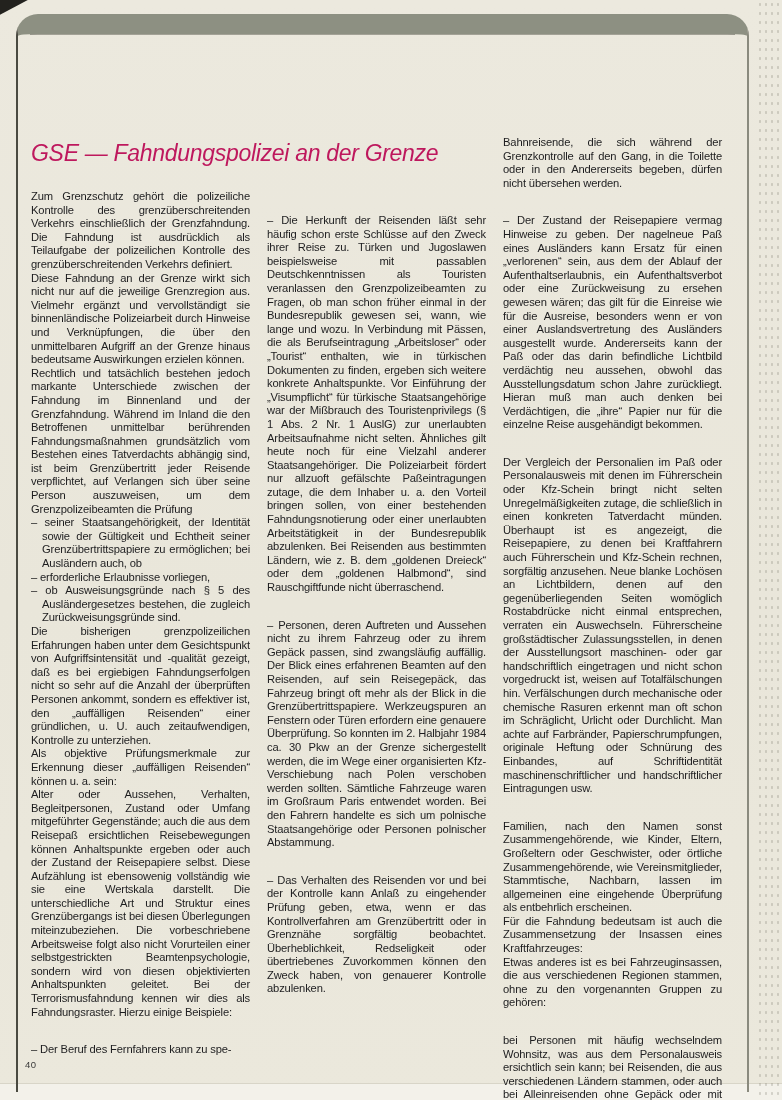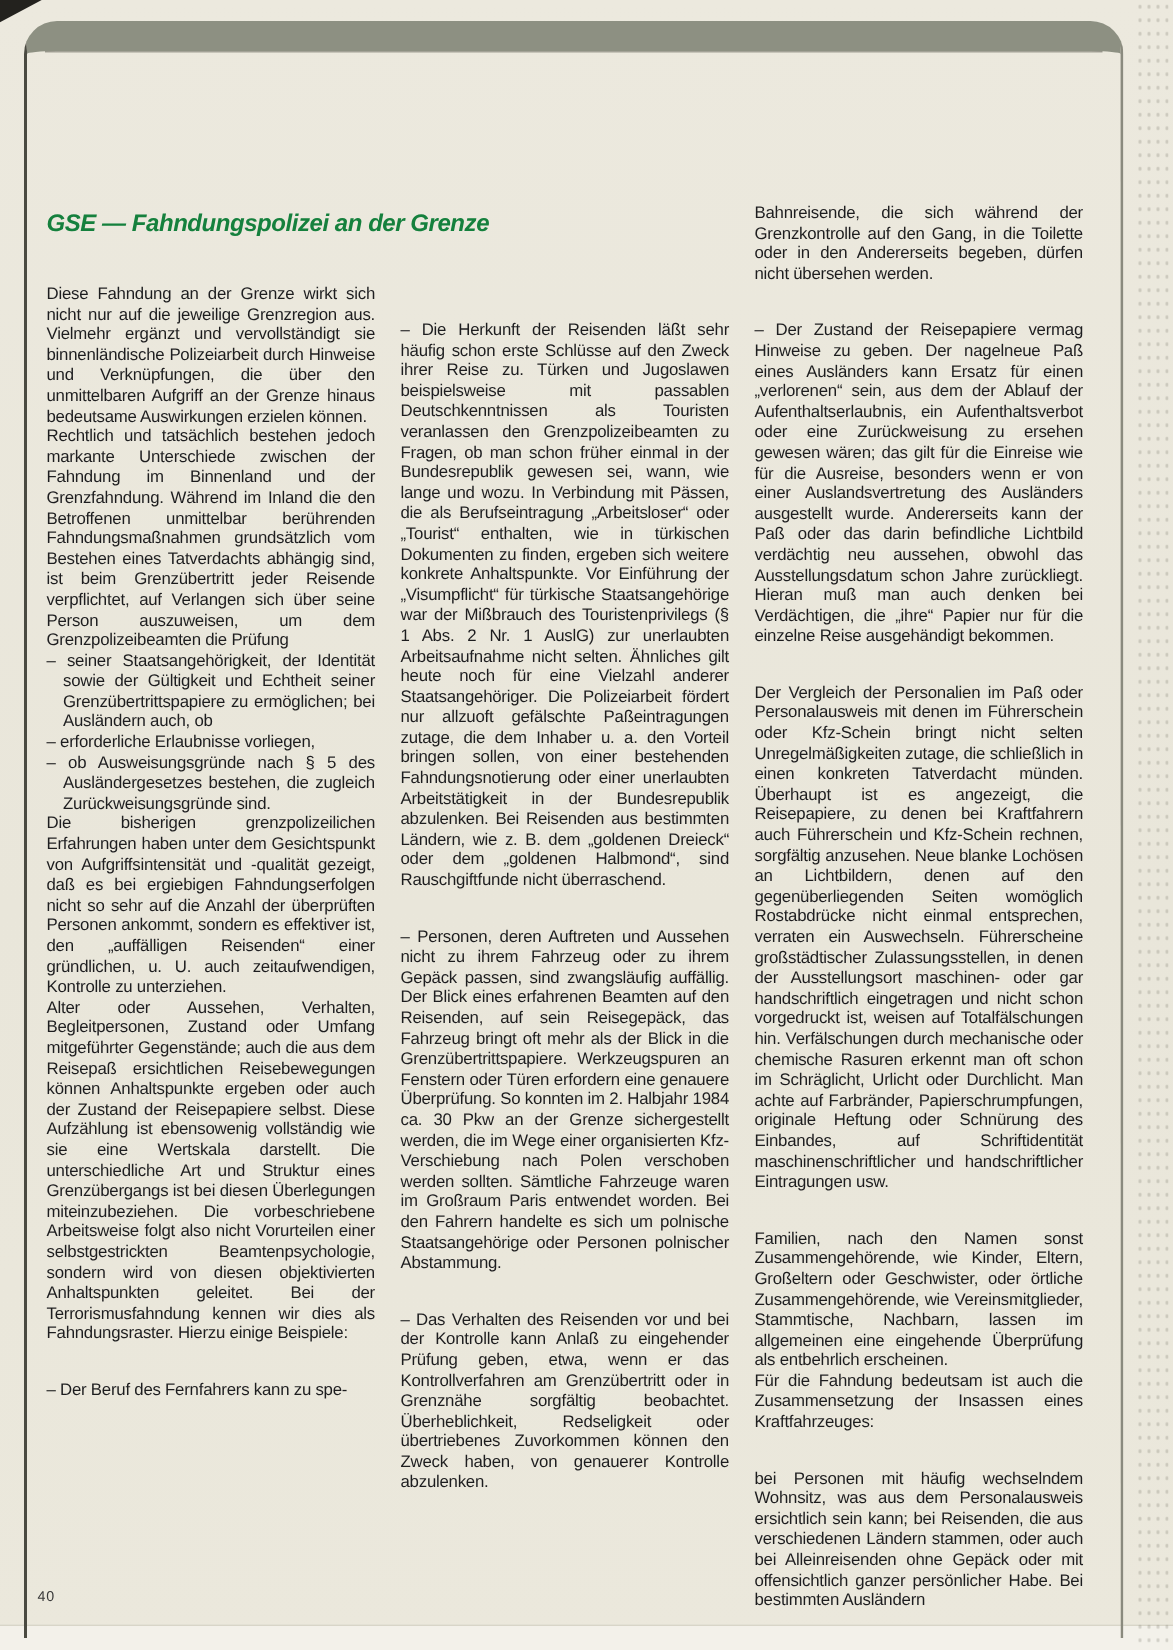--- a/index.html
+++ b/index.html
@@ -37,24 +37,24 @@
     border-left: 2px solid #4a4a41;
     border-right: 2px solid #8a8a7e;
     border-radius: 22px 22px 0 0;
   }
   .bar-underline {
     position: absolute; left: 30px; top: 34px; width: 705px; height: 1px;
     background: rgba(55, 55, 45, 0.4);
   }
   .article-title {
     position: absolute; left: 31px; top: 125px; width: 430px;
-    font-size: 16px; line-height: 27.5px;
-    font-weight: bold; font-style: italic;
+    font-size: 23px; line-height: 27.5px;
+    font-weight: normal; font-style: italic;
     letter-spacing: -0.3px;
-    color: #15803d;
+    color: #be185d;
   }
   .col {
     position: absolute; width: 219px;
     text-align: justify;
     color: #1d1d1f;
     font-size: 11.2px; line-height: 13.6px;
     letter-spacing: -0.15px;
   }
   .col p { margin: 0; }
   .col p.gap { margin-top: 24px; }
@@ -73,38 +73,41 @@
 <div class="paper"></div>
 <div class="bottom-band"></div>
 <div class="edge-noise"></div>
 <div class="frame"></div>
 <div class="bar-underline"></div>
 <div class="corner-mark"></div>
 
 <h1 class="article-title">GSE — Fahndungspolizei an der Grenze</h1>
 
 <div class="col col-1">
+  <p class="para">Zum Grenzschutz gehört die polizeiliche Kontrolle des grenzüberschreitenden Verkehrs einschließlich der Grenzfahndung. Die Fahndung ist ausdrücklich als Teilaufgabe der polizeilichen Kontrolle des grenzüberschreitenden Verkehrs definiert.</p>
   <p class="para">Diese Fahndung an der Grenze wirkt sich nicht nur auf die jeweilige Grenzregion aus. Vielmehr ergänzt und vervollständigt sie binnenländische Polizeiarbeit durch Hinweise und Verknüpfungen, die über den unmittelbaren Aufgriff an der Grenze hinaus bedeutsame Auswirkungen erzielen können.</p>
   <p class="para">Rechtlich und tatsächlich bestehen jedoch markante Unterschiede zwischen der Fahndung im Binnenland und der Grenzfahndung. Während im Inland die den Betroffenen unmittelbar berührenden Fahndungsmaßnahmen grundsätzlich vom Bestehen eines Tatverdachts abhängig sind, ist beim Grenzübertritt jeder Reisende verpflichtet, auf Verlangen sich über seine Person auszuweisen, um dem Grenzpolizeibeamten die Prüfung</p>
   <p class="para hang">– seiner Staatsangehörigkeit, der Identität sowie der Gültigkeit und Echtheit seiner Grenzübertrittspapiere zu ermöglichen; bei Ausländern auch, ob</p>
   <p class="para hang">– erforderliche Erlaubnisse vorliegen,</p>
   <p class="para hang">– ob Ausweisungsgründe nach § 5 des Ausländergesetzes bestehen, die zugleich Zurückweisungsgründe sind.</p>
   <p class="para">Die bisherigen grenzpolizeilichen Erfahrungen haben unter dem Gesichtspunkt von Aufgriffsintensität und -qualität gezeigt, daß es bei ergiebigen Fahndungserfolgen nicht so sehr auf die Anzahl der überprüften Personen ankommt, sondern es effektiver ist, den „auffälligen Reisenden“ einer gründlichen, u. U. auch zeitaufwendigen, Kontrolle zu unterziehen.</p>
+  <p class="para">Als objektive Prüfungsmerkmale zur Erkennung dieser „auffälligen Reisenden“ können u. a. sein:</p>
   <p class="para">Alter oder Aussehen, Verhalten, Begleitpersonen, Zustand oder Umfang mitgeführter Gegenstände; auch die aus dem Reisepaß ersichtlichen Reisebewegungen können Anhaltspunkte ergeben oder auch der Zustand der Reisepapiere selbst. Diese Aufzählung ist ebensowenig vollständig wie sie eine Wertskala darstellt. Die unterschiedliche Art und Struktur eines Grenzübergangs ist bei diesen Überlegungen miteinzubeziehen. Die vorbeschriebene Arbeitsweise folgt also nicht Vorurteilen einer selbstgestrickten Beamtenpsychologie, sondern wird von diesen objektivierten Anhaltspunkten geleitet. Bei der Terrorismusfahndung kennen wir dies als Fahndungsraster. Hierzu einige Beispiele:</p>
   <p class="para gap">– Der Beruf des Fernfahrers kann zu spe-</p>
 </div>
 
 <div class="col col-2">
   <p class="para gap">– Die Herkunft der Reisenden läßt sehr häufig schon erste Schlüsse auf den Zweck ihrer Reise zu. Türken und Jugoslawen beispielsweise mit passablen Deutschkenntnissen als Touristen veranlassen den Grenzpolizeibeamten zu Fragen, ob man schon früher einmal in der Bundesrepublik gewesen sei, wann, wie lange und wozu. In Verbindung mit Pässen, die als Berufseintragung „Arbeitsloser“ oder „Tourist“ enthalten, wie in türkischen Dokumenten zu finden, ergeben sich weitere konkrete Anhaltspunkte. Vor Einführung der „Visumpflicht“ für türkische Staatsangehörige war der Mißbrauch des Touristenprivilegs (§ 1 Abs. 2 Nr. 1 AuslG) zur unerlaubten Arbeitsaufnahme nicht selten. Ähnliches gilt heute noch für eine Vielzahl anderer Staatsangehöriger. Die Polizeiarbeit fördert nur allzuoft gefälschte Paßeintragungen zutage, die dem Inhaber u. a. den Vorteil bringen sollen, von einer bestehenden Fahndungsnotierung oder einer unerlaubten Arbeitstätigkeit in der Bundesrepublik abzulenken. Bei Reisenden aus bestimmten Ländern, wie z. B. dem „goldenen Dreieck“ oder dem „goldenen Halbmond“, sind Rauschgiftfunde nicht überraschend.</p>
   <p class="para gap">– Personen, deren Auftreten und Aussehen nicht zu ihrem Fahrzeug oder zu ihrem Gepäck passen, sind zwangsläufig auffällig. Der Blick eines erfahrenen Beamten auf den Reisenden, auf sein Reisegepäck, das Fahrzeug bringt oft mehr als der Blick in die Grenzübertrittspapiere. Werkzeugspuren an Fenstern oder Türen erfordern eine genauere Überprüfung. So konnten im 2. Halbjahr 1984 ca. 30 Pkw an der Grenze sichergestellt werden, die im Wege einer organisierten Kfz-Verschiebung nach Polen verschoben werden sollten. Sämtliche Fahrzeuge waren im Großraum Paris entwendet worden. Bei den Fahrern handelte es sich um polnische Staatsangehörige oder Personen polnischer Abstammung.</p>
   <p class="para gap">– Das Verhalten des Reisenden vor und bei der Kontrolle kann Anlaß zu eingehender Prüfung geben, etwa, wenn er das Kontrollverfahren am Grenzübertritt oder in Grenznähe sorgfältig beobachtet. Überheblichkeit, Redseligkeit oder übertriebenes Zuvorkommen können den Zweck haben, von genauerer Kontrolle abzulenken.</p>
 </div>
 
 <div class="col col-3">
   <p class="para">Bahnreisende, die sich während der Grenzkontrolle auf den Gang, in die Toilette oder in den Andererseits begeben, dürfen nicht übersehen werden.</p>
   <p class="para gap">– Der Zustand der Reisepapiere vermag Hinweise zu geben. Der nagelneue Paß eines Ausländers kann Ersatz für einen „verlorenen“ sein, aus dem der Ablauf der Aufenthaltserlaubnis, ein Aufenthaltsverbot oder eine Zurückweisung zu ersehen gewesen wären; das gilt für die Einreise wie für die Ausreise, besonders wenn er von einer Auslandsvertretung des Ausländers ausgestellt wurde. Andererseits kann der Paß oder das darin befindliche Lichtbild verdächtig neu aussehen, obwohl das Ausstellungsdatum schon Jahre zurückliegt. Hieran muß man auch denken bei Verdächtigen, die „ihre“ Papier nur für die einzelne Reise ausgehändigt bekommen.</p>
   <p class="para gap">Der Vergleich der Personalien im Paß oder Personalausweis mit denen im Führerschein oder Kfz-Schein bringt nicht selten Unregelmäßigkeiten zutage, die schließlich in einen konkreten Tatverdacht münden. Überhaupt ist es angezeigt, die Reisepapiere, zu denen bei Kraftfahrern auch Führerschein und Kfz-Schein rechnen, sorgfältig anzusehen. Neue blanke Lochösen an Lichtbildern, denen auf den gegenüberliegenden Seiten womöglich Rostabdrücke nicht einmal entsprechen, verraten ein Auswechseln. Führerscheine großstädtischer Zulassungsstellen, in denen der Ausstellungsort maschinen- oder gar handschriftlich eingetragen und nicht schon vorgedruckt ist, weisen auf Totalfälschungen hin. Verfälschungen durch mechanische oder chemische Rasuren erkennt man oft schon im Schräglicht, Urlicht oder Durchlicht. Man achte auf Farbränder, Papierschrumpfungen, originale Heftung oder Schnürung des Einbandes, auf Schriftidentität maschinenschriftlicher und handschriftlicher Eintragungen usw.</p>
   <p class="para gap">Familien, nach den Namen sonst Zusammengehörende, wie Kinder, Eltern, Großeltern oder Geschwister, oder örtliche Zusammengehörende, wie Vereinsmitglieder, Stammtische, Nachbarn, lassen im allgemeinen eine eingehende Überprüfung als entbehrlich erscheinen.</p>
   <p class="para">Für die Fahndung bedeutsam ist auch die Zusammensetzung der Insassen eines Kraftfahrzeuges:</p>
+  <p class="para">Etwas anderes ist es bei Fahrzeuginsassen, die aus verschiedenen Regionen stammen, ohne zu den vorgenannten Gruppen zu gehören:</p>
   <p class="para gap">bei Personen mit häufig wechselndem Wohnsitz, was aus dem Personalausweis ersichtlich sein kann; bei Reisenden, die aus verschiedenen Ländern stammen, oder auch bei Alleinreisenden ohne Gepäck oder mit offensichtlich ganzer persönlicher Habe. Bei bestimmten Ausländern</p>
 </div>
 
 <div class="page-number">40</div>
 
 </body></html>

